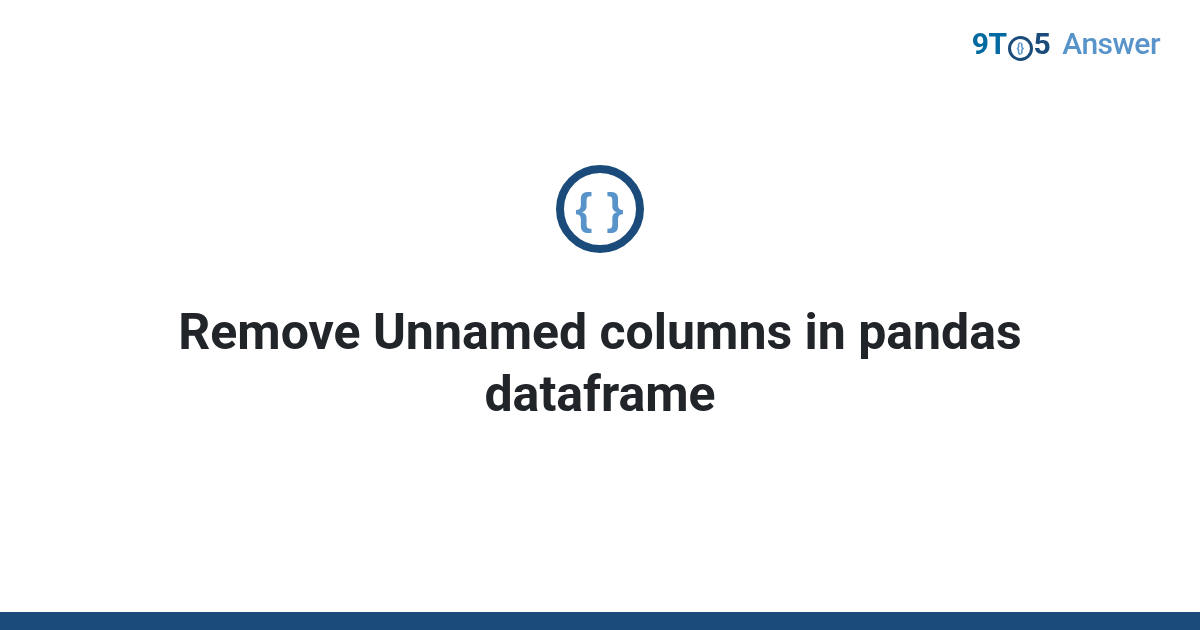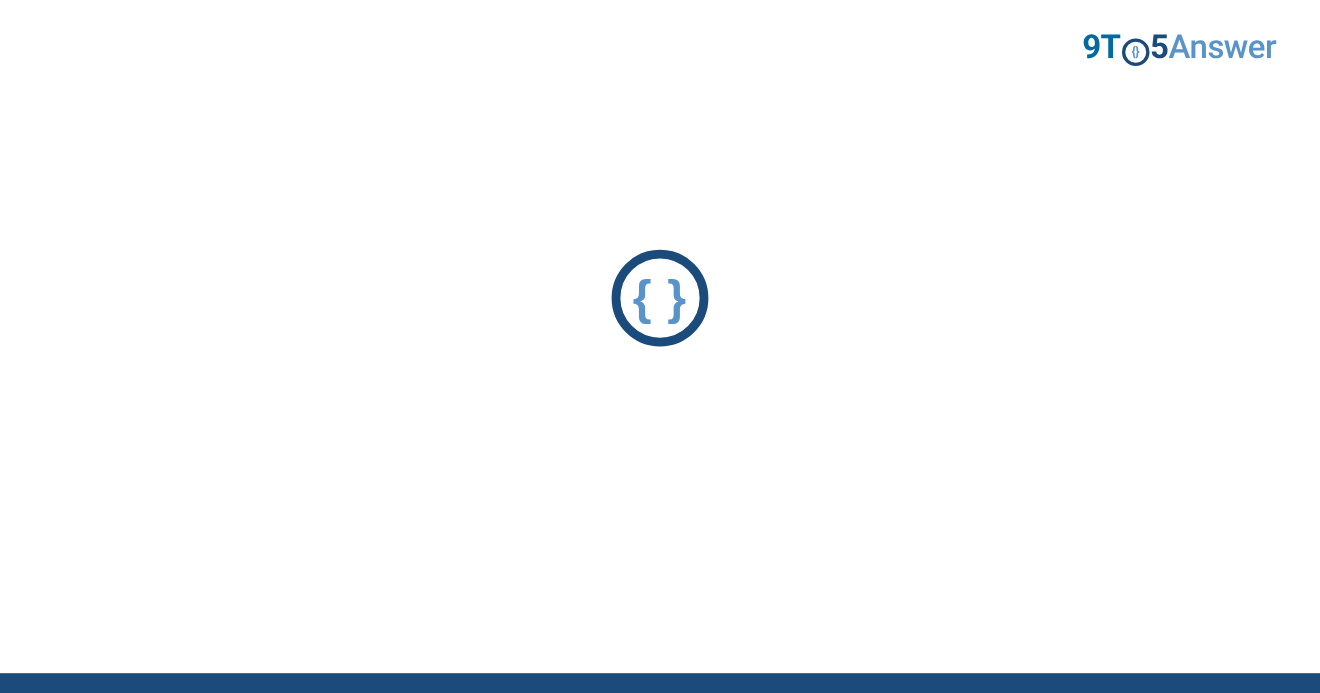--- a/index.html
+++ b/index.html
@@ -44,20 +44,21 @@
       top: -2px;
       margin: 0 1px;
     }
     .logo-5 {
       color: #1a4b7a;
       font-weight: 700;
     }
     .logo-answer {
       color: #5893c9;
       font-weight: 500;
+      margin-left: 12px;
     }
     .content {
       position: absolute;
       top: 0;
       left: 0;
       width: 100%;
       height: 100%;
       display: flex;
       flex-direction: column;
       align-items: center;
@@ -104,15 +105,16 @@
 <div class="header">
   <div class="logo">
     <span class="logo-9t">9T</span><span class="logo-o">{}</span><span class="logo-5">5</span><span class="logo-answer">Answer</span>
   </div>
 </div>
 
 <div class="content">
   <div class="icon-circle">
     <span class="icon-braces">{ }</span>
   </div>
+  <h1 class="title">Remove Unnamed columns in pandas dataframe</h1>
 </div>
 
 <div class="footer-bar"></div>
 
 </body></html>

